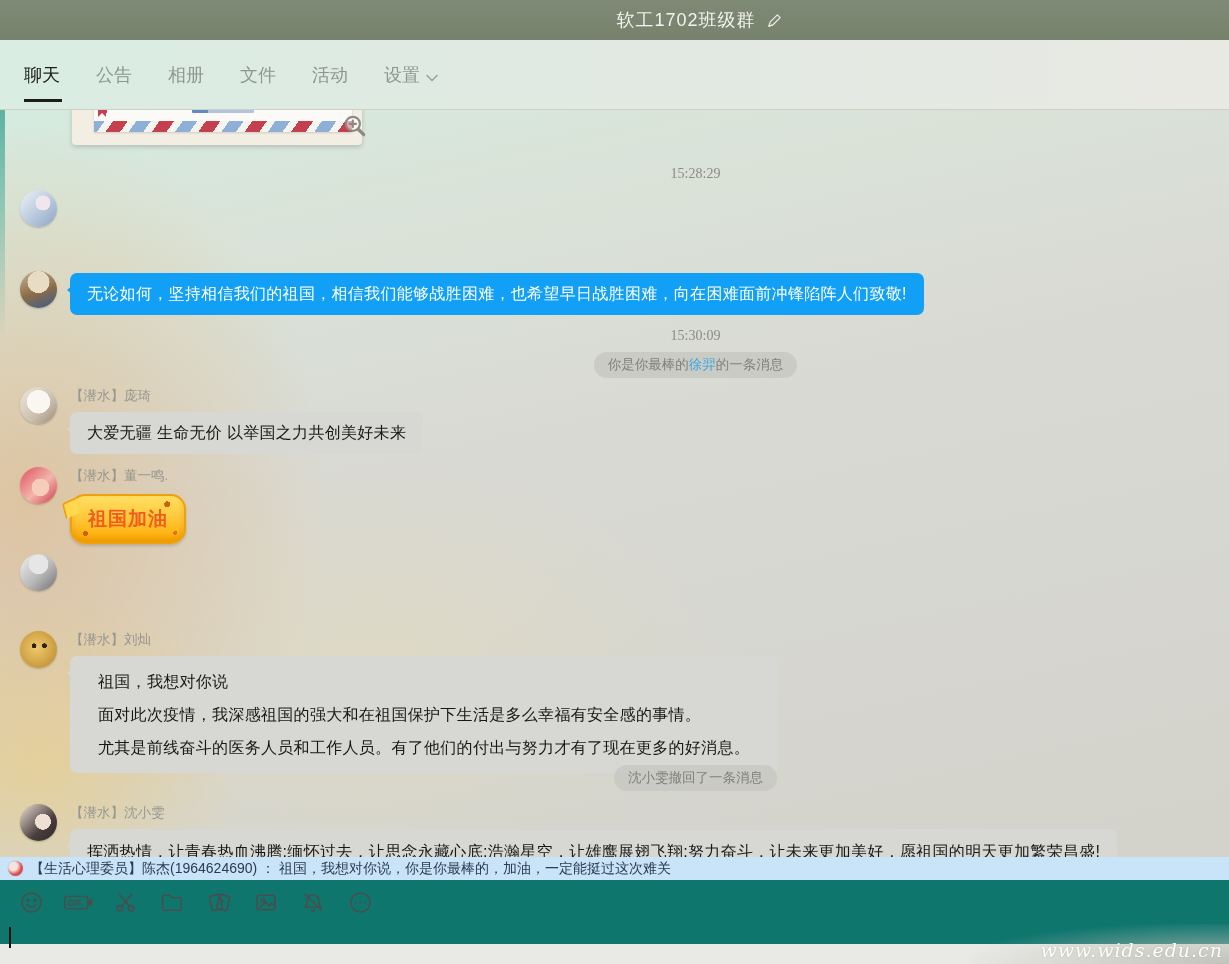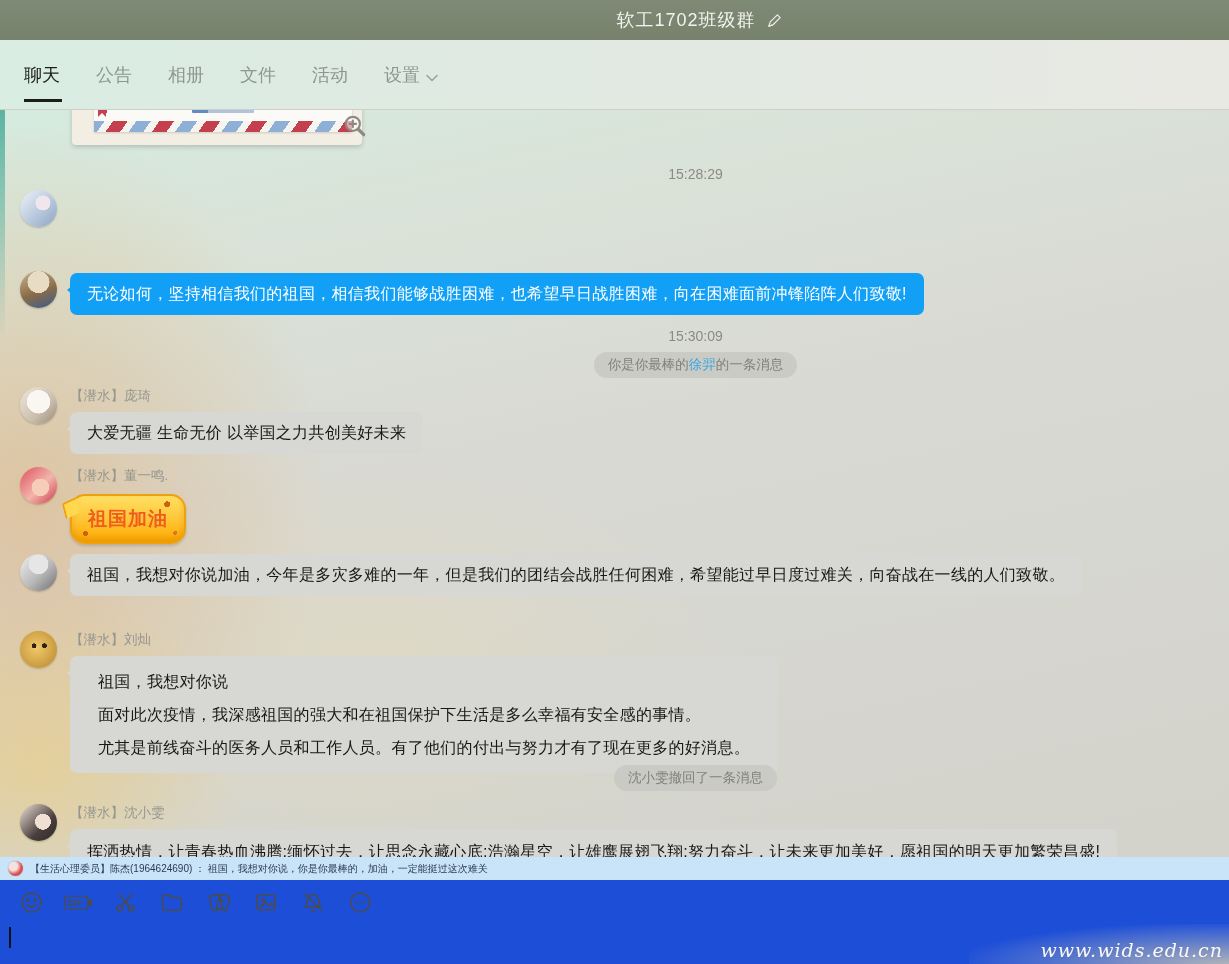--- a/index.html
+++ b/index.html
@@ -41,21 +41,21 @@
   .img-msg .stripes { position:absolute; left:0; right:0; bottom:0; height:11px;
     background:repeating-linear-gradient(-55deg,#c5404e 0 12px,#f6f4ee 12px 19px,#8fb0d6 19px 31px,#f6f4ee 31px 38px); }
   .img-msg .flag { position:absolute; left:4px; top:-6px; width:9px; height:13px; background:#c5404e; }
   .img-msg .flag::after { content:""; position:absolute; left:0; top:13px; border-left:4.5px solid #c5404e;
     border-right:4.5px solid #c5404e; border-bottom:4px solid transparent; }
   .img-msg .logo { position:absolute; left:50%; top:2px; transform:translateX(-50%); width:62px; height:5px;
     background:linear-gradient(90deg,#3a6fb5 0 16px, #9db6d6 16px 100%); border-radius:1px; opacity:.8; }
   .img-msg .zoom-ico { position:absolute; right:-6px; bottom:2px; }
 
   .tstamp { position:absolute; left:0; width:100%; text-align:center; padding-left:162px;
-    color:#8b8b84; font-size:14px; }
+    color:#8b8b84; font-size:14px;font-family:Liberation Serif, serif; }
   .recall { position:absolute; left:0; width:100%; text-align:center; padding-left:162px; }
   .recall .pill { display:inline-block; background:rgba(201,201,196,0.9); border-radius:13px;
     padding:4px 14px; font-size:13.5px; color:#80807a; }
   .recall .pill .member { color:#3aa5e0; }
 
   .msg { position:absolute; left:20px; }
   .avatar { position:absolute; left:0; top:0; width:37px; height:37px; border-radius:50%;
     box-shadow:0 1px 2px rgba(0,0,0,0.2); }
   .mbody { margin-left:50px; }
   .mname { font-size:13.5px; color:#97978f; margin-bottom:7px; }
@@ -80,24 +80,24 @@
     box-shadow:inset 0 -4px 6px rgba(200,120,0,0.35), 0 2px 3px rgba(0,0,0,0.15); }
   .sticker::before { content:""; position:absolute; left:-9px; top:4px; width:14px; height:14px;
     background:#ffd84f; border-left:2px solid #eea10c; border-top:2px solid #eea10c;
     transform:rotate(-25deg) skew(-10deg); border-radius:3px 0 0 0; }
 
   
   .noticebar { position:absolute; left:0; top:857px; width:100%; height:23px; background:#c9e3f8;
     display:flex; align-items:center; padding-left:8px; gap:7px; }
   .noticebar .n-avatar { width:15px; height:15px; border-radius:50%;
     background:radial-gradient(circle at 35% 35%, #f4e2dd 0 30%, #d94f4f 60%); box-shadow:0 0 1px rgba(0,0,0,.4); }
-  .noticebar .n-text { font-size:10px; color:#2a3c4e; white-space:nowrap; }
-
-  
-  .editor { position:absolute; left:0; top:880px; width:100%; height:84px; background:#1d4ed8; }
+  .noticebar .n-text { font-size:14px; color:#2a3c4e; white-space:nowrap; }
+
+  
+  .editor { position:absolute; left:0; top:880px; width:100%; height:64px; background:#0f766e; }
   .toolbar { display:flex; align-items:center; height:45px; padding-left:16px; gap:17px; }
   .tool { width:30px; height:30px; display:flex; align-items:center; justify-content:center; }
   .inputarea { position:relative; height:39px; }
   .caret { position:absolute; left:9px; top:2px; width:2px; height:21px; background:#111; }
   .corner-shade { position:absolute; right:0; bottom:0; width:260px; height:40px;
     background:radial-gradient(ellipse at 100% 100%, rgba(190,190,184,0.9), rgba(190,190,184,0) 75%); }
   .watermark { position:absolute; right:6px; bottom:3px; font-family:"DejaVu Serif","Liberation Serif",serif;
     font-style:italic; font-size:19px; color:rgba(255,255,255,0.95); letter-spacing:1px;
     text-shadow:0 0 2px rgba(120,120,110,0.35); }
 
@@ -195,21 +195,20 @@
       <div class="avatar" style="background:radial-gradient(circle at 55% 55%, #f6cdb9 0 30%, rgba(0,0,0,0) 31%),linear-gradient(135deg,#e0505a,#f2b5ad 55%,#cc3a46)"></div>
       <div class="mbody">
         <div class="mname">【潜水】董一鸣.</div>
         <div class="sticker"><span>祖国加油</span></div>
       </div>
     </div>
 
     <div class="msg" style="top:444px">
       <div class="avatar" style="background:radial-gradient(circle at 50% 28%, #e6e6e6 0 30%, rgba(0,0,0,0) 31%),linear-gradient(135deg,#f0f0f0,#b9b9b9 55%,#6f6f6f)"></div>
       <div class="mbody">
-        <div class="bubble"><span class="bline">祖国，我想对你说加油，今年是多灾多难的一年，但是我们的团结会战胜任何困难，希望能过早日度过难关，向奋战在一线的人们致敬。</span></div>
       </div>
     </div>
 
     <div class="msg" style="top:521px">
       <div class="avatar" style="background:radial-gradient(circle at 38% 40%, #2e2413 0 7%, rgba(0,0,0,0) 8%),radial-gradient(circle at 66% 40%, #2e2413 0 7%, rgba(0,0,0,0) 8%),radial-gradient(circle at 45% 45%, #f0c96a, #c99a3f 70%, #8a6a2a)"></div>
       <div class="mbody">
         <div class="mname">【潜水】刘灿</div>
         <div class="bubble" style="line-height:33px;padding:9px 28px">
           <div>祖国，我想对你说</div>
           <div>面对此次疫情，我深感祖国的强大和在祖国保护下生活是多么幸福有安全感的事情。</div>

